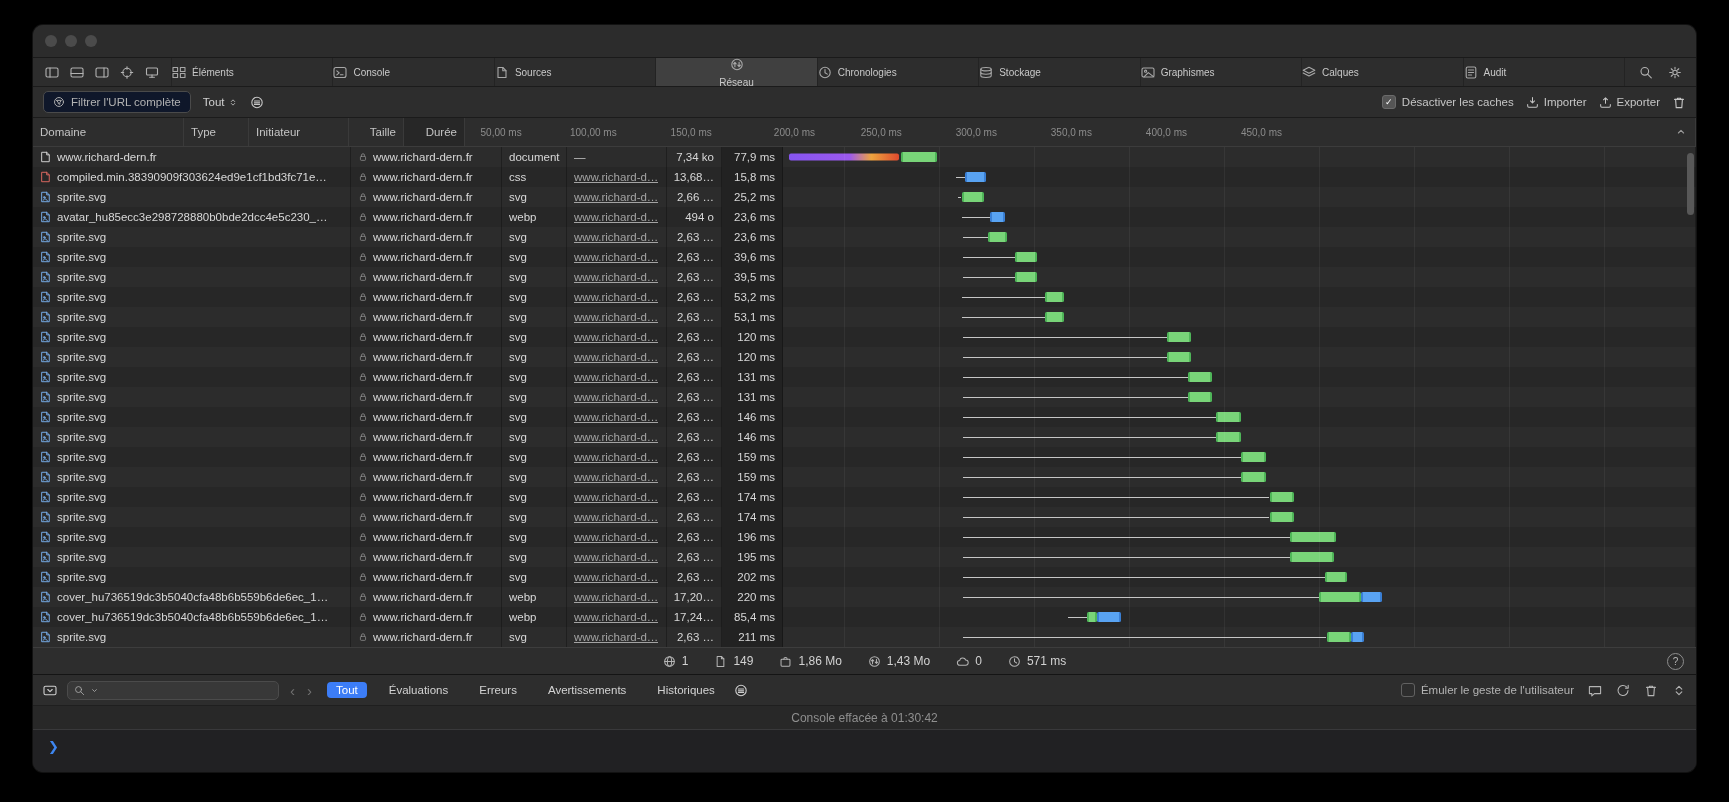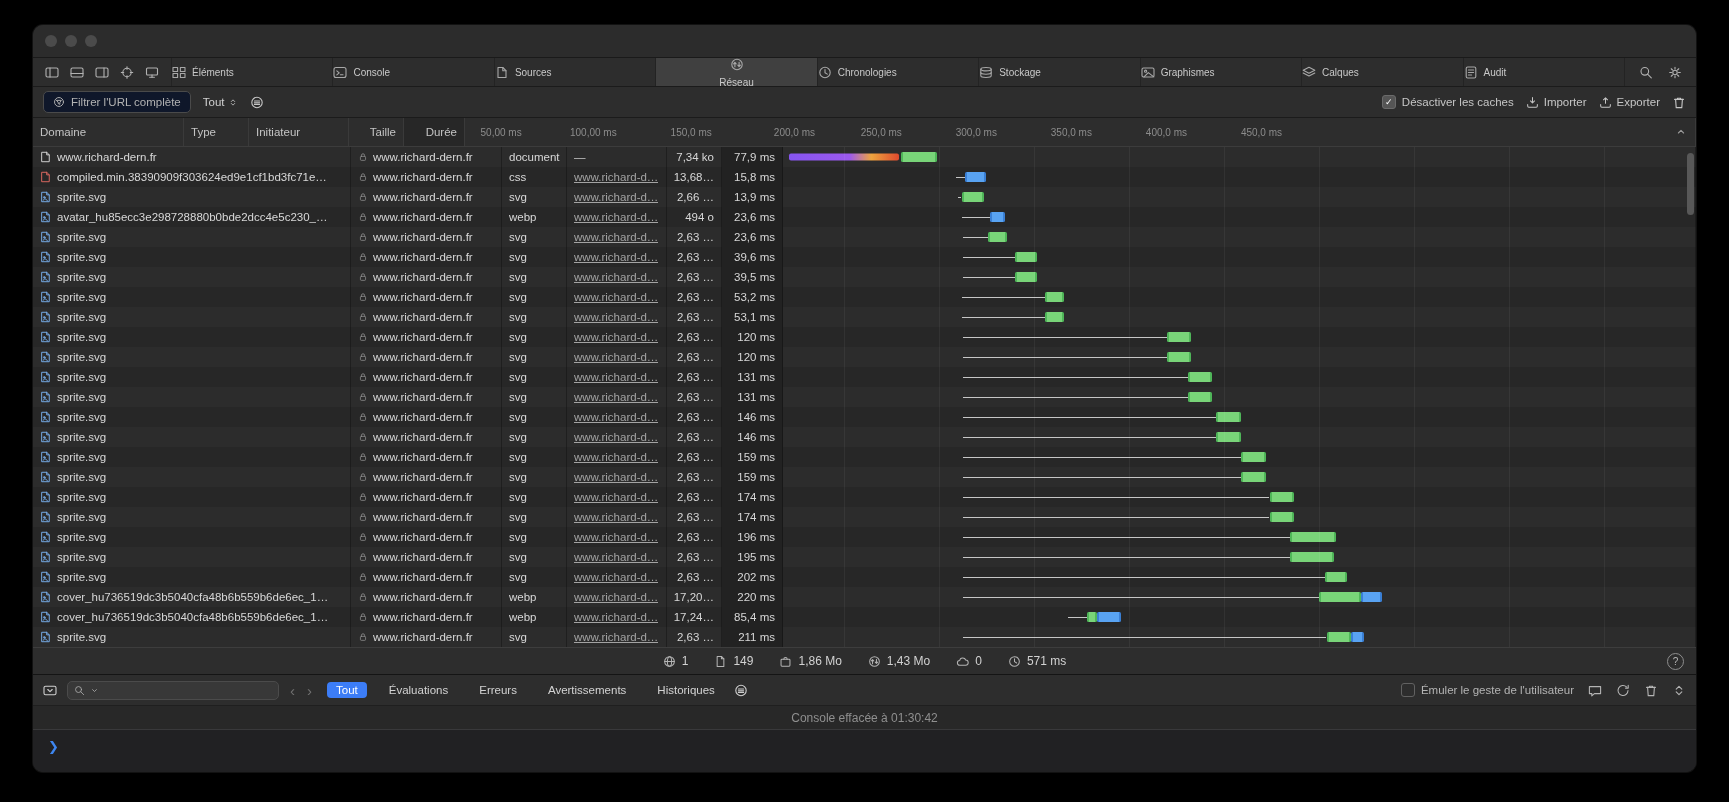--- a/index.html
+++ b/index.html
@@ -476,21 +476,21 @@
                 </g>
               </svg>
             </span>
             <span class="nm">www.richard-dern.fr</span>
           </div>
           <div class="c c3">svg</div>
           <div class="c c4">
             <span class="ilink nm">www.richard-d…</span>
           </div>
           <div class="c c5">2,66 …</div>
-          <div class="c c6">13,9 ms</div>
+          <div class="c c6">25,2 ms</div>
           <div class="c c7">
             <div class="wline" style="left:174.7px;width:3.8px"></div>
             <div class="seg green" style="left:178.5px;width:22.8px"></div>
           </div>
         </div>
         <div class="row">
           <div class="c c1">
             <span class="ficon webp">
               <svg class="svgic" viewBox="0 0 14 13">
                 <g fill="none" stroke="currentColor" stroke-width="1.1" stroke-linecap="round" stroke-linejoin="round">

